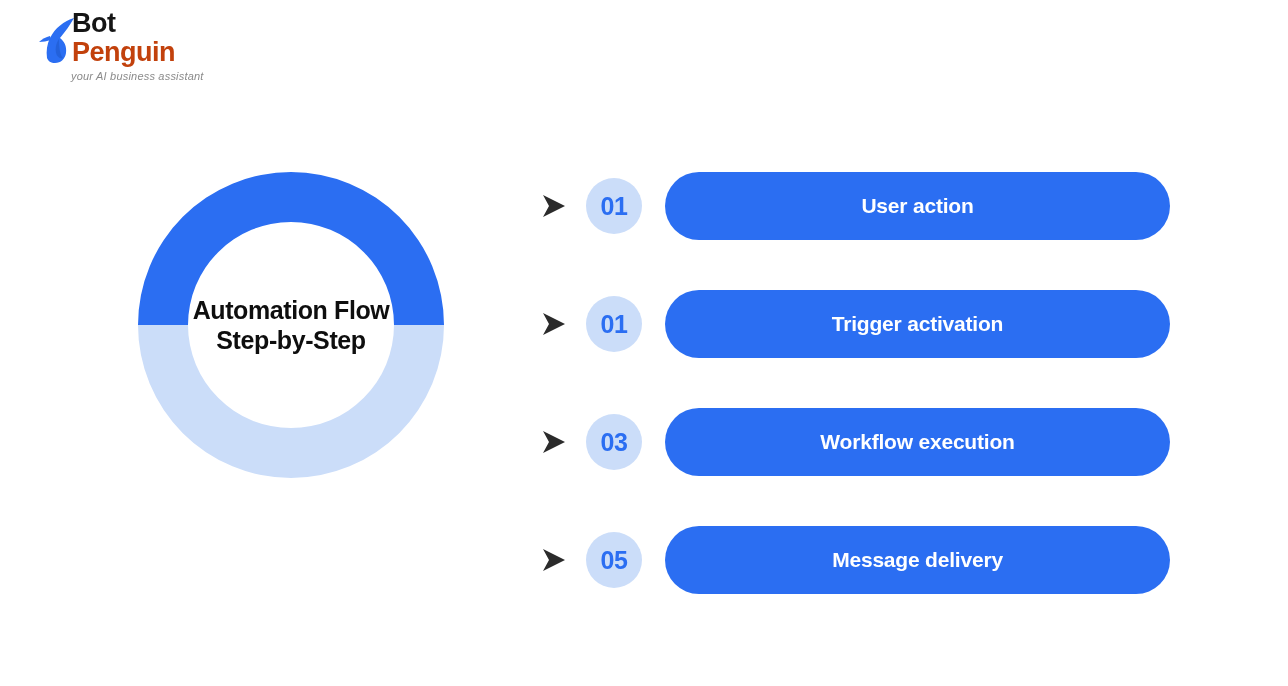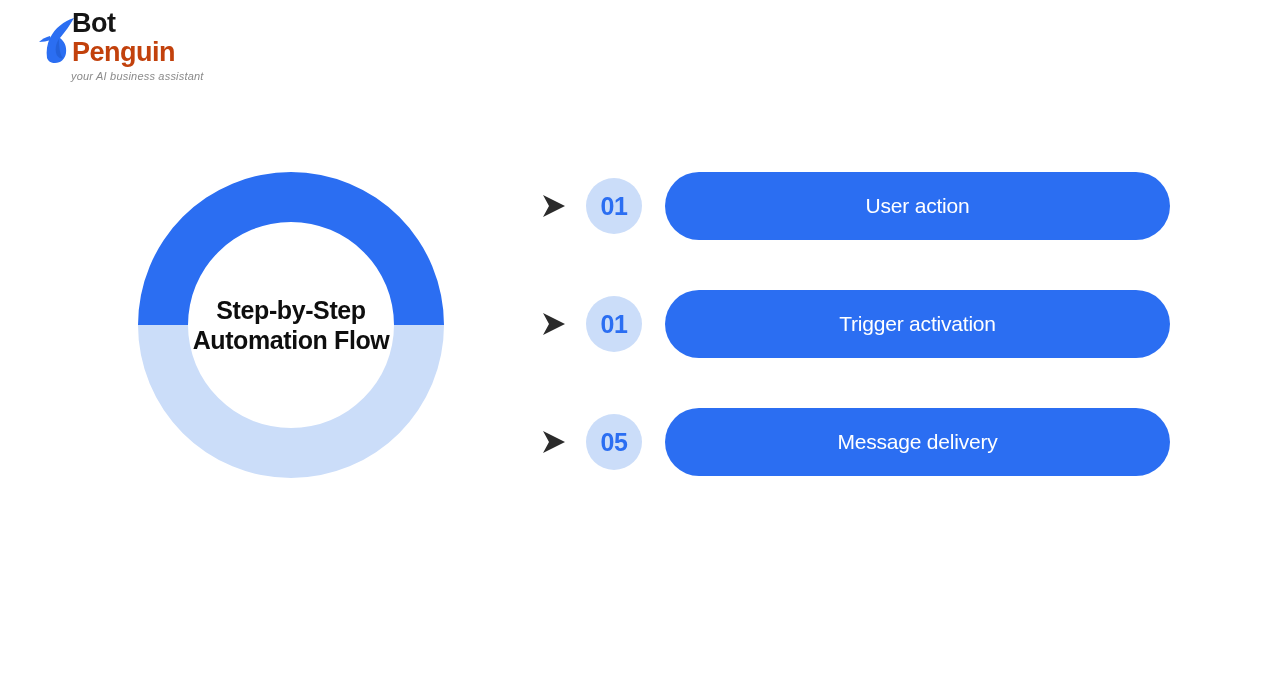--- a/index.html
+++ b/index.html
@@ -148,21 +148,21 @@
     margin-left: 23px;
     height: 68px;
     border-radius: 34px;
     background: #2B6EF2;
     display: flex;
     align-items: center;
     justify-content: center;
   }
   .step-label {
     font-size: 21px;
-    font-weight: normal;
+    font-weight: bold;
     color: #ffffff;
     letter-spacing: -0.2px;
   }
 </style>
 </head>
 <body>
 
 <div class="logo">
   <span class="logo-mark">
     <svg viewBox="0 0 40 48" width="40" height="48" aria-hidden="true">
@@ -181,22 +181,22 @@
 <div class="donut-wrap">
   <svg class="donut-svg" viewBox="0 0 356 356" aria-hidden="true">
 
     <path d="M 178 25 A 153 153 0 0 1 331 178 L 281 178 A 103 103 0 0 0 178 75 Z" fill="#2B6EF2"></path>
     <path d="M 178 25 A 153 153 0 0 0 25 178 L 75 178 A 103 103 0 0 1 178 75 Z" fill="#2B6EF2"></path>
 
     <path d="M 331 178 A 153 153 0 0 1 178 331 L 178 281 A 103 103 0 0 0 281 178 Z" fill="#CBDDF9"></path>
     <path d="M 178 331 A 153 153 0 0 1 25 178 L 75 178 A 103 103 0 0 0 178 281 Z" fill="#CBDDF9"></path>
   </svg>
   <div class="donut-center-text">
+    <span class="donut-line">Automation Flow</span>
     <span class="donut-line">Step-by-Step</span>
-    <span class="donut-line">Automation Flow</span>
   </div>
 </div>
 
 <div class="steps">
 
   <div class="step-row">
     <span class="step-arrow">
       <svg viewBox="0 0 30 30" width="30" height="30" aria-hidden="true">
         <path d="M5 4 L27 15 L5 26 L11 15 Z" fill="#2B2B2B"></path>
       </svg>
@@ -216,20 +216,33 @@
       </svg>
     </span>
     <span class="step-number-circle">
       <span class="step-number">01</span>
     </span>
     <span class="step-pill">
       <span class="step-label">Trigger activation</span>
     </span>
   </div>
 
+  <div class="step-row">
+    <span class="step-arrow">
+      <svg viewBox="0 0 30 30" width="30" height="30" aria-hidden="true">
+        <path d="M5 4 L27 15 L5 26 L11 15 Z" fill="#2B2B2B"></path>
+      </svg>
+    </span>
+    <span class="step-number-circle">
+      <span class="step-number">03</span>
+    </span>
+    <span class="step-pill">
+      <span class="step-label">Workflow execution</span>
+    </span>
+  </div>
 
   <div class="step-row">
     <span class="step-arrow">
       <svg viewBox="0 0 30 30" width="30" height="30" aria-hidden="true">
         <path d="M5 4 L27 15 L5 26 L11 15 Z" fill="#2B2B2B"></path>
       </svg>
     </span>
     <span class="step-number-circle">
       <span class="step-number">05</span>
     </span>

